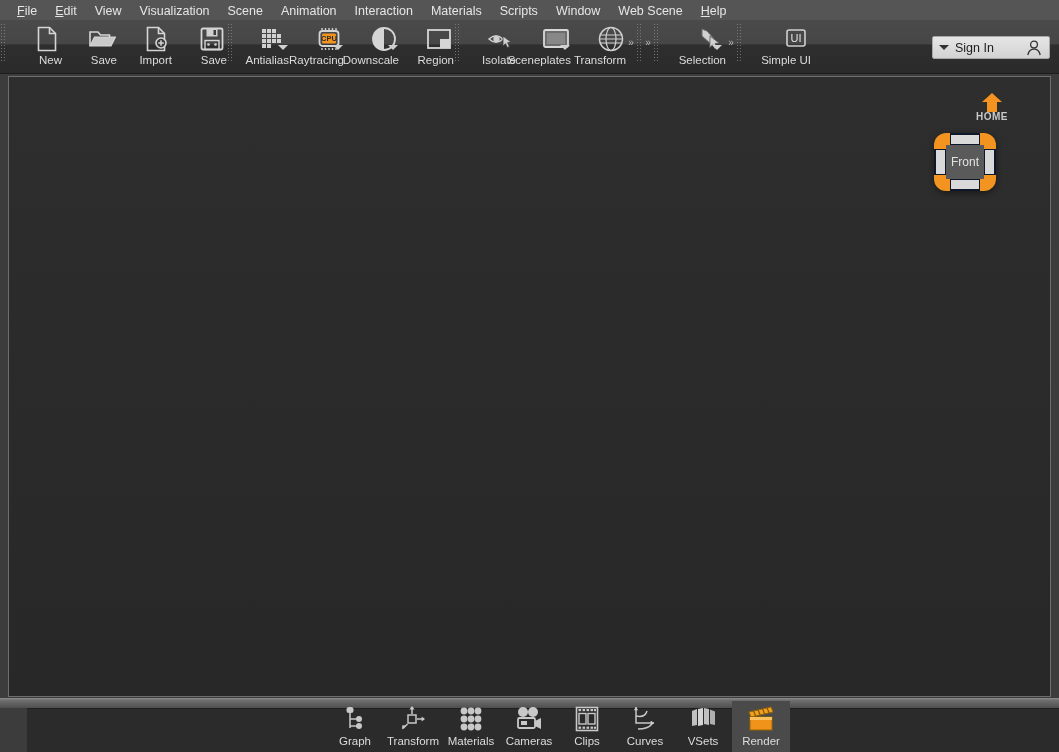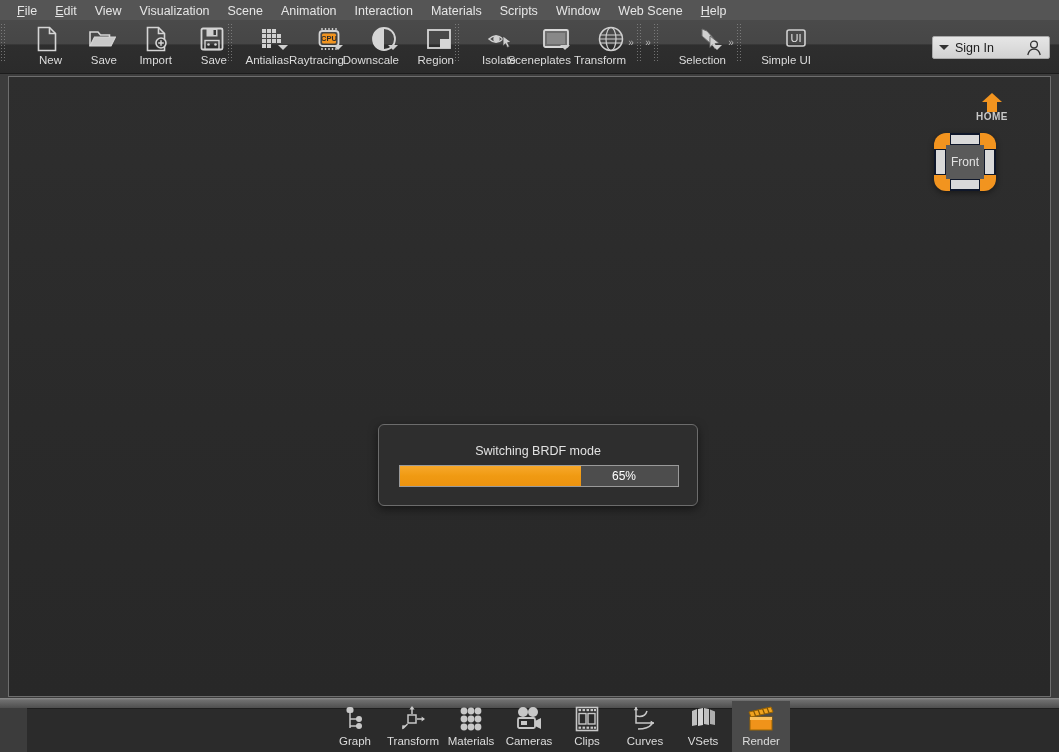--- a/index.html
+++ b/index.html
@@ -568,27 +568,20 @@
         <span class="vc-corner vc-bl"></span>
         <span class="vc-corner vc-br"></span>
         <span class="vc-edge vc-et"></span>
         <span class="vc-edge vc-eb"></span>
         <span class="vc-edge vc-el"></span>
         <span class="vc-edge vc-er"></span>
         <span class="vc-face">Front</span>
       </div>
     </div>
 
-    <div class="dialog">
-      <div class="dlg-title">Switching BRDF mode</div>
-      <div class="progress-outer">
-        <div class="progress-fill" id="pfill" style="width: 65%;"></div>
-        <div class="progress-text" style="width: 65%; padding-right: 42px;">65%</div>
-      </div>
-    </div>
   </div>
 
   <div class="bottom-gap"></div>
 
   <div class="bottombar">
     <div class="bb-inner">
 
       <div class="bb-btn">
         <span class="bb-ico">
           <svg width="26" height="28" viewBox="0 0 26 28">

